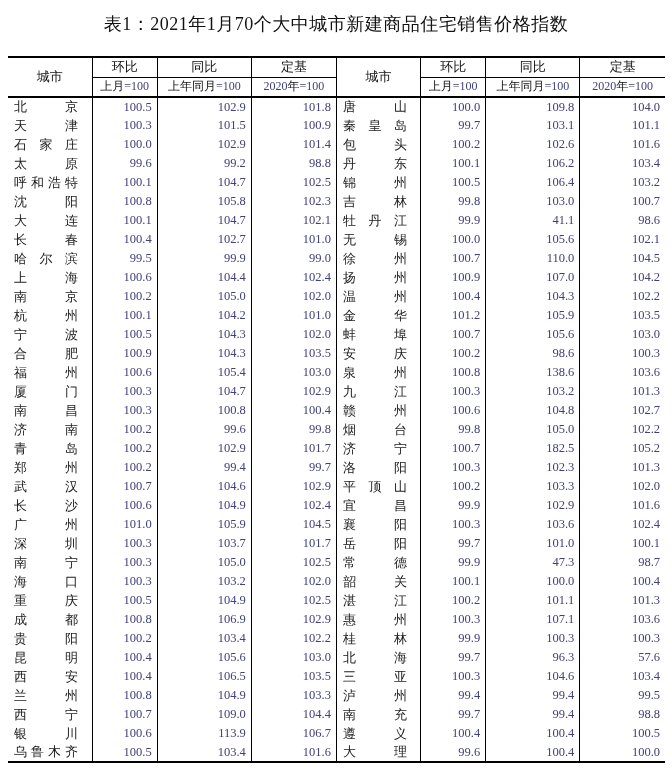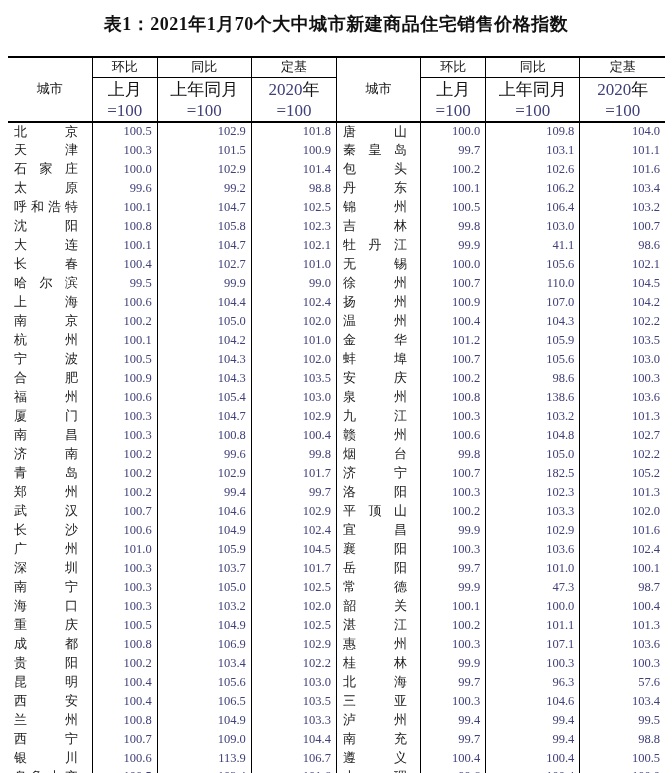--- a/index.html
+++ b/index.html
@@ -9,21 +9,21 @@
     background: #fff;
     font-family: "Liberation Serif", "DejaVu Serif", serif;
     color: #1a1a1a;
     overflow: hidden;
     position: relative;
   }
   .title {
     padding-top: 12px;
     text-align: center;
     font-size: 18px;
-    font-weight: bold;
+    font-weight: normal;
     color: #111;
     letter-spacing: 0.5px;
   }
   table.idx {
     border-collapse: collapse;
     table-layout: fixed;
     width: 657px;
     margin: 20px 0 0 8px;
     border-top: 2px solid var(--border-color);
     border-bottom: 2px solid var(--border-color);
@@ -31,21 +31,21 @@
   th, td { border-left: 1px solid var(--border-color); box-sizing: border-box; }
   th.no-left, td.first { border-left: none; }
   thead th {
     font-weight: normal;
     font-size: 13px;
     text-align: center;
     height: 20px;
     padding: 0;
     color: #111;
   }
-  thead tr.sub th { border-top: 1px solid var(--border-color); font-size: 17px; }
+  thead tr.sub th { border-top: 1px solid var(--border-color); font-size: 12px; }
   tbody tr:first-child td { border-top: 2px solid var(--border-color); }
   tbody td { height: 19px; padding: 0; font-size: 12.5px; }
   td.num { text-align: right; padding-right: 5px; color: var(--num-color); }
   td.city { text-align: left; padding-left: 6px; font-size: 13px; color: #1a1a1a; }
   .city-name {
     display: inline-block;
     width: 64px;
     text-align: justify;
     text-align-last: justify;
     vertical-align: middle;

